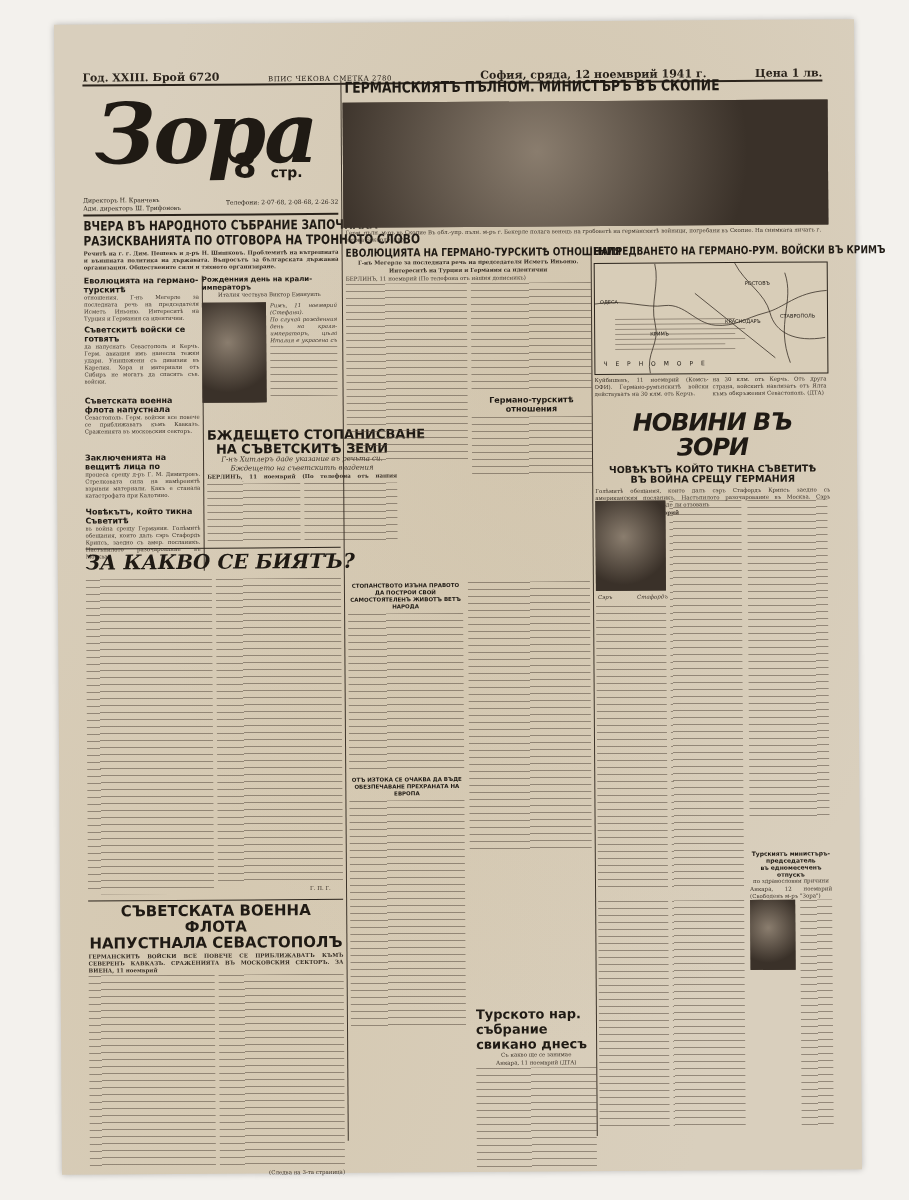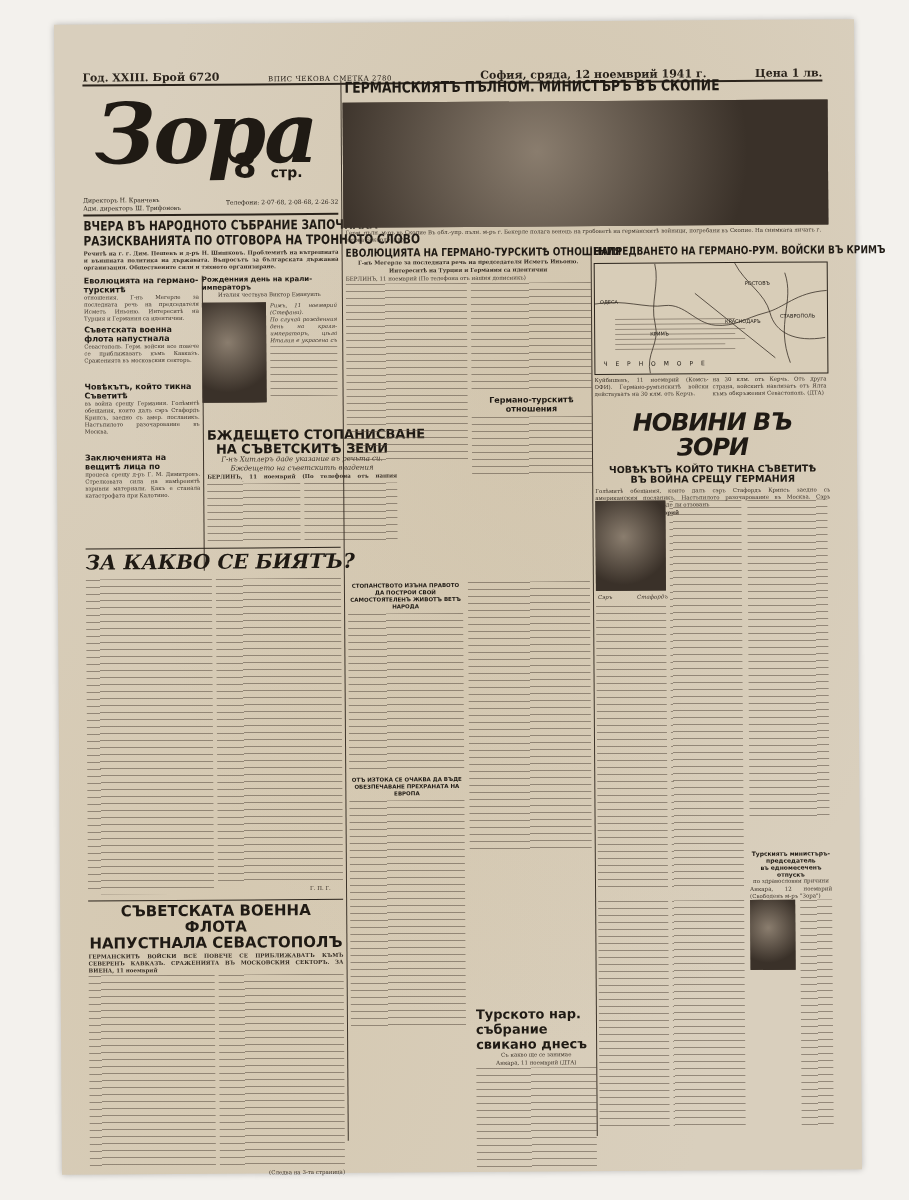--- a/index.html
+++ b/index.html
@@ -55,30 +55,34 @@
   <div class="abs hl cond" style="left:28px;top:195px;font-size:13px;width:300px;">ВЧЕРА ВЪ НАРОДНОТО СЪБРАНИЕ ЗАПОЧНАХА</div>
   <div class="abs hl cond" style="left:28px;top:210px;font-size:13px;width:300px;">РАЗИСКВАНИЯТА ПО ОТГОВОРА НА ТРОННОТО СЛОВО</div>
   <div class="abs body-txt" style="left:28px;top:226px;width:255px;height:22px;font-weight:bold;font-size:5.5px;">Речитѣ на г. г. Дим. Пешевъ и д-ръ Н. Шишковъ. Проблемитѣ на вътрешната и външната политика на държавата. Въпросътъ за българската държавна организация. Обществените сили и тяхното организиране.</div>
 
   <div class="abs" style="left:28px;top:252px;width:115px;">
     <div style="margin-bottom:3px;">
       <div class="tiny-h">Еволюцията на германо-турскитѣ</div>
       <div class="body-txt" style="height:28px;">отношения. Г-нъ Мегерле за последната речь на председателя Исметъ Иньоню. Интереситѣ на Турция и Германия са идентични.</div>
     </div>
     <div style="margin-bottom:3px;">
+      <div class="tiny-h">Съветскитѣ войски се готвятъ</div>
+      <div class="body-txt" style="height:50px;">да напуснатъ Севастополь и Керчь. Герм. авиация имъ нанесла тежки удари. Унищожени съ дивизии въ Карелия. Хора и материали отъ Сибиръ не могатъ да спасятъ съв. войски.</div>
+    </div>
+    <div style="margin-bottom:3px;">
       <div class="tiny-h">Съветската военна флота напустнала</div>
       <div class="body-txt" style="height:36px;">Севастополь. Герм. войски все повече се приближаватъ къмъ Кавказъ. Сраженията въ московския секторъ.</div>
-    </div>
-    <div style="margin-bottom:3px;">
-      <div class="tiny-h">Човѣкътъ, който тикна Съветитѣ</div>
-      <div class="body-txt" style="height:50px;">въ война срещу Германия. Голѣмитѣ обещания, които далъ сэръ Стафордъ Крипсъ, заедно съ амер. посланикъ. Настъпилото разочарование въ Москва.</div>
     </div>
     <div>
       <div class="tiny-h">Заключенията на вещитѣ лица по</div>
       <div class="body-txt" style="height:36px;">процеса срещу д-ръ Г. М. Димитровъ. Стрелковата сила на намѣренитѣ взривни материали. Какъ е станала катастрофата при Калотино.</div>
+    </div>
+    <div style="margin-bottom:3px;">
+      <div class="tiny-h">Човѣкътъ, който тикна Съветитѣ</div>
+      <div class="body-txt" style="height:50px;">въ война срещу Германия. Голѣмитѣ обещания, които далъ сэръ Стафордъ Крипсъ, заедно съ амер. посланикъ. Настъпилото разочарование въ Москва.</div>
     </div>
   </div>
   <div class="abs col-rule" style="left:146px;top:252px;height:295px;"></div>
 
   <div class="abs" style="left:146px;top:252px;width:135px;">
     <div class="tiny-h" style="font-size:7px;">Рожденния день на крали-императоръ</div>
     <div class="body-txt" style="text-align:center;height:8px;">Италия чествува Виктор Емануилъ</div>
     <div style="display:flex;gap:4px;margin-top:3px;">
       <div class="photo" style="width:64px;height:100px;"></div>
       <div style="flex:1;">

